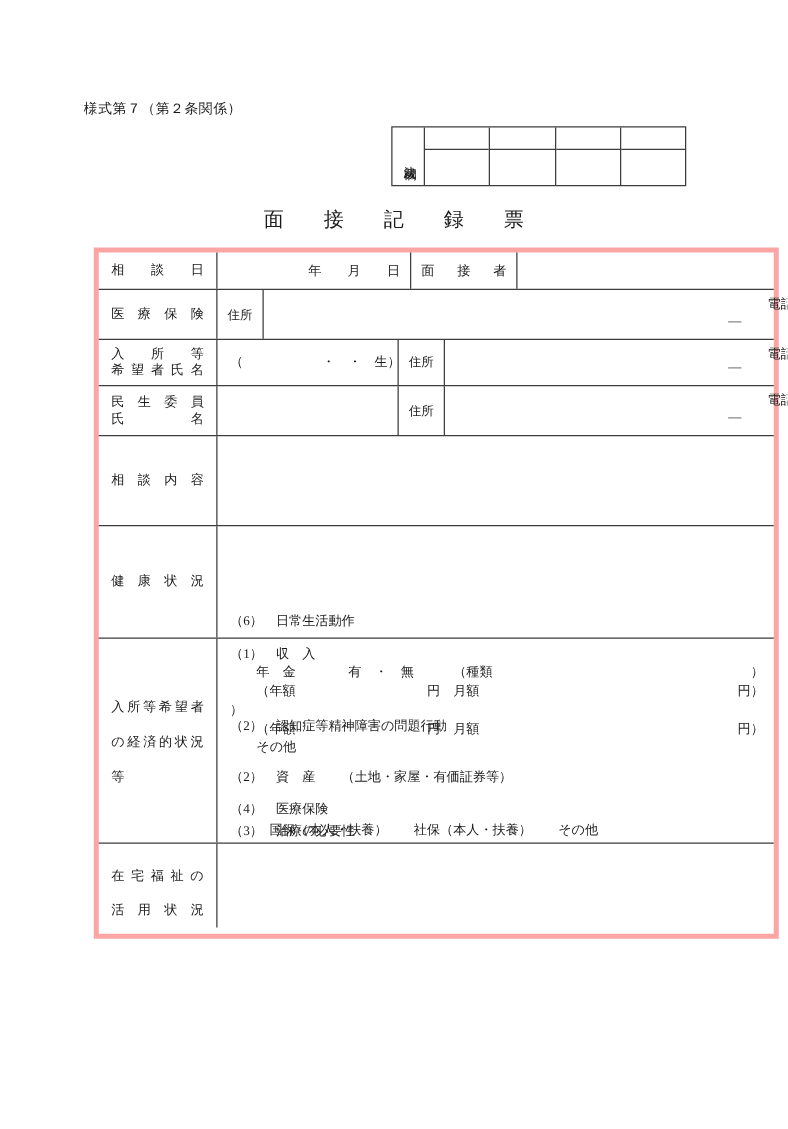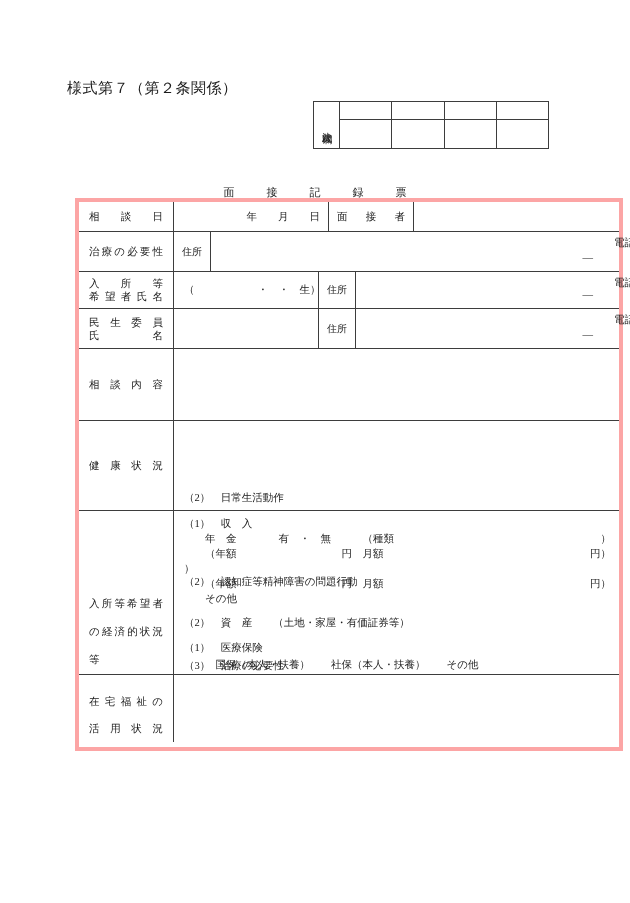--- a/index.html
+++ b/index.html
@@ -7,43 +7,43 @@
   body { width: 630px; height: 903px; }
   .page {
     position: relative; width: 630px; height: 903px; background: #fff;
     font-family: "Liberation Serif", "DejaVu Serif", serif;
     color: #1b1b1b; font-size: 10.5px;
   }
   .abs { position: absolute; }
   .pre { white-space: pre; }
   .jl { text-align: justify; text-align-last: justify; text-justify: inter-character; width: 100%; }
 
-  .form-no { left: 67px; top: 79px; font-size: 15px; letter-spacing: 0.5px; }
-  .title { left: 0; right: 0; top: 166px; text-align: center; font-size: 11px; letter-spacing: 32px; padding-left: 32px; margin-top: 19px; }
+  .form-no { left: 67px; top: 79px; font-size: 11px; letter-spacing: 0.5px; }
+  .title { left: 0; right: 0; top: 166px; text-align: center; font-size: 16px; letter-spacing: 32px; padding-left: 32px; }
 
   
   .approval { left: 313px; top: 101px; width: 236px; height: 48px; border: 1px solid #3d3d3d; display: flex; }
   .ap-label { width: 26px; border-right: 1px solid #3d3d3d; display: flex; align-items: center; justify-content: center; font-size: 10px; }
   .ap-label span { writing-mode: vertical-rl; letter-spacing: 1px; }
   .ap-col { flex: 1; display: flex; flex-direction: column; }
   .ap-col + .ap-col { border-left: 1px solid #3d3d3d; }
   .ap-top { height: 18px; border-bottom: 1px solid #3d3d3d; }
   .ap-bottom { flex: 1; }
 
   
   .mtable { left: 75px; top: 198px; width: 548px; border: 4px solid #fca5a5; display: flex; flex-direction: column; }
   .row { display: flex; border-bottom: 1px solid #3d3d3d; }
   .row:last-child { border-bottom: none; }
   .cell { border-right: 1px solid #3d3d3d; position: relative; }
   .row .cell:last-child { border-right: none; }
   .r1 { height: 30px; } .r2 { height: 40px; } .r3 { height: 37px; } .r4 { height: 40px; }
   .r5 { height: 72px; } .r6 { height: 90px; } .r7 { height: 164px; } .r8 { height: 72px; flex-direction: column; }
 
   .lab { width: 95px; padding: 0 10px; display: flex; flex-direction: column; justify-content: center; line-height: 13px; }
-  .lab.top-pad { justify-content: flex-end; }
+  .lab.top-pad { justify-content: flex-start; }
   .r7 .lab { padding-top: 42px; line-height: 28px; }
   .r8 .lab { padding-top: 13px; line-height: 27px; }
 
   .c-date { width: 155px; display: flex; align-items: center; justify-content: flex-end; padding-right: 8px; white-space: pre; }
   .c-ivl { width: 85px; display: flex; align-items: center; padding: 0 8px; }
   .c-flex { flex: 1; }
   .c-note { width: 145px; display: flex; align-items: center; padding: 6px 4px 0 10px; font-size: 9.5px; white-space: pre; }
   .c-note.big { font-size: 10.5px; padding-top: 0; }
   .c-addr { width: 37px; display: flex; align-items: center; justify-content: center; font-size: 10px; }
   .c-tel { flex: 1; }
@@ -96,21 +96,21 @@
       </div>
       <div class="cell c-date">年　　月　　日</div>
       <div class="cell c-ivl">
         <div class="jl pre">面　接　者</div>
       </div>
       <div class="cell c-flex"></div>
     </div>
 
     <div class="row r2">
       <div class="cell lab">
-        <div class="jl">治療の必要性</div>
+        <div class="jl">医療保険</div>
       </div>
       <div class="cell c-addr">住所</div>
       <div class="cell c-tel">
         <div class="tel-label">電話</div>
         <div class="tel-dash">―</div>
       </div>
     </div>
 
     <div class="row r3">
       <div class="cell lab">
@@ -143,21 +143,21 @@
         <div class="jl pre">相　談　内　容</div>
       </div>
       <div class="cell c-flex"></div>
     </div>
 
     <div class="row r6">
       <div class="cell lab">
         <div class="jl pre">健　康　状　況</div>
       </div>
       <div class="cell c-health">
-        <div>（2）　日常生活動作</div>
+        <div>（6）　日常生活動作</div>
         <div>（2）　認知症等精神障害の問題行動</div>
         <div>（3）　治療の必要性</div>
       </div>
     </div>
 
     <div class="row r7">
       <div class="cell lab top-pad">
         <div class="jl">入所等希望者</div>
         <div class="jl">の経済的状況</div>
         <div class="jl">等</div>
@@ -184,21 +184,21 @@
         </div>
         <div class="eline">
           <span class="el">　　その他</span>
             <span class="er"></span>
         </div>
         <div class="eline m9">
           <span class="el">（2）　資　産　　（土地・家屋・有価証券等）</span>
             <span class="er"></span>
         </div>
         <div class="eline m10">
-          <span class="el">（1）　医療保険</span>
+          <span class="el">（4）　医療保険</span>
             <span class="er"></span>
         </div>
         <div class="eline m2">
           <span class="el">　　　国保（本人・扶養）　　社保（本人・扶養）　　その他</span>
             <span class="er"></span>
         </div>
       </div>
     </div>
 
     <div class="row r8">

